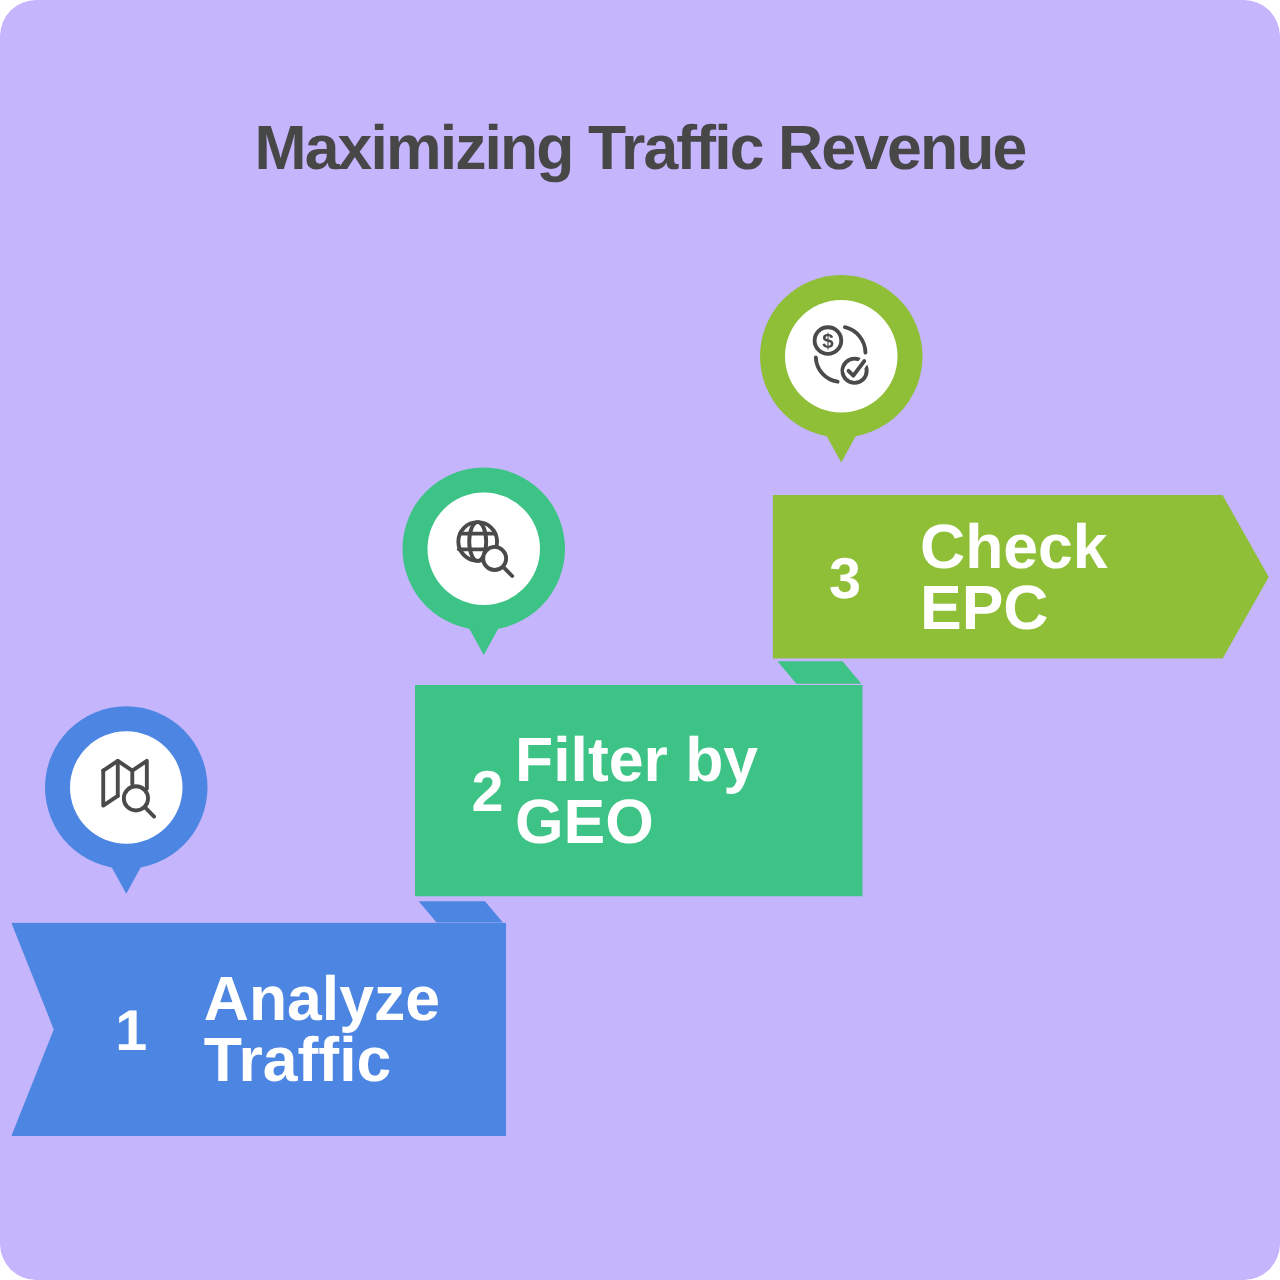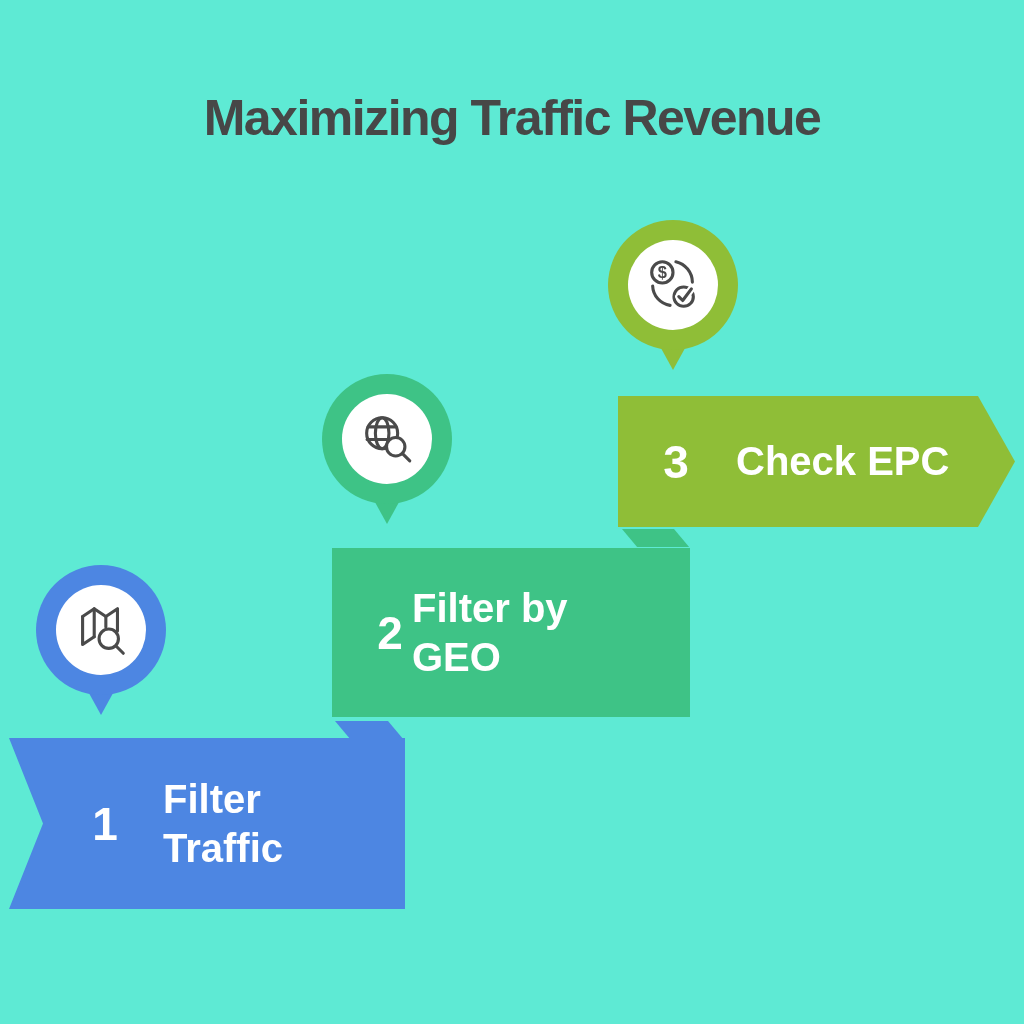--- a/index.html
+++ b/index.html
@@ -1,28 +1,28 @@
 <!DOCTYPE html>
 <html><head>
 <meta charset="utf-8">
 <style>
   html,body{margin:0;padding:0;background:#fff;}
   .canvas{
-    position:relative;width:1024px;height:1024px;background:#5eead4;
-    overflow:hidden;font-family:"Liberation Sans",sans-serif;
+    position:relative;width:1024px;height:1024px;background:#c4b5fd;
+    overflow:hidden;font-family:"Liberation Sans",sans-serif;border-radius:29px;
   }
   .title{
     position:absolute;top:90px;left:0;width:100%;text-align:center;
     font-size:50px;font-weight:bold;color:#474747;letter-spacing:-1.5px;line-height:56px;
   }
   .banner{
     position:absolute;display:flex;align-items:center;color:#ffffff;
   }
   .banner .num{font-weight:bold;font-size:46px;text-align:center;flex:0 0 auto;}
-  .banner .lbl{font-weight:bold;font-size:40px;line-height:49px;flex:0 0 auto;}
+  .banner .lbl{font-weight:bold;font-size:50px;line-height:49px;flex:0 0 auto;}
   
   .b1{left:9px;top:738px;width:396px;height:171px;background:#4d86e2;
       clip-path:polygon(0 0,100% 0,100% 100%,0 100%,34px 50%);}
   .b1 .num{margin-left:66px;width:60px;}
   .b1 .lbl{margin-left:28px;width:226px;}
   
   .b2{left:332px;top:548px;width:358px;height:169px;background:#3ec386;}
   .b2 .num{margin-left:36px;width:44px;}
   .b2 .lbl{width:200px;}
   
@@ -107,16 +107,16 @@
           <path d="M25 10 V39"></path>
           <path d="M37 18 V29"></path>
           <circle cx="40" cy="41" r="10" fill="#ffffff"></circle>
           <path d="M47.5 48.5 L55 56"></path>
         </svg>
       </div>
     </div>
   </div>
   <div class="banner b1">
     <div class="num">1</div>
-    <div class="lbl">Filter Traffic</div>
+    <div class="lbl">Analyze Traffic</div>
   </div>
 
 </div>
 
 </body></html>

